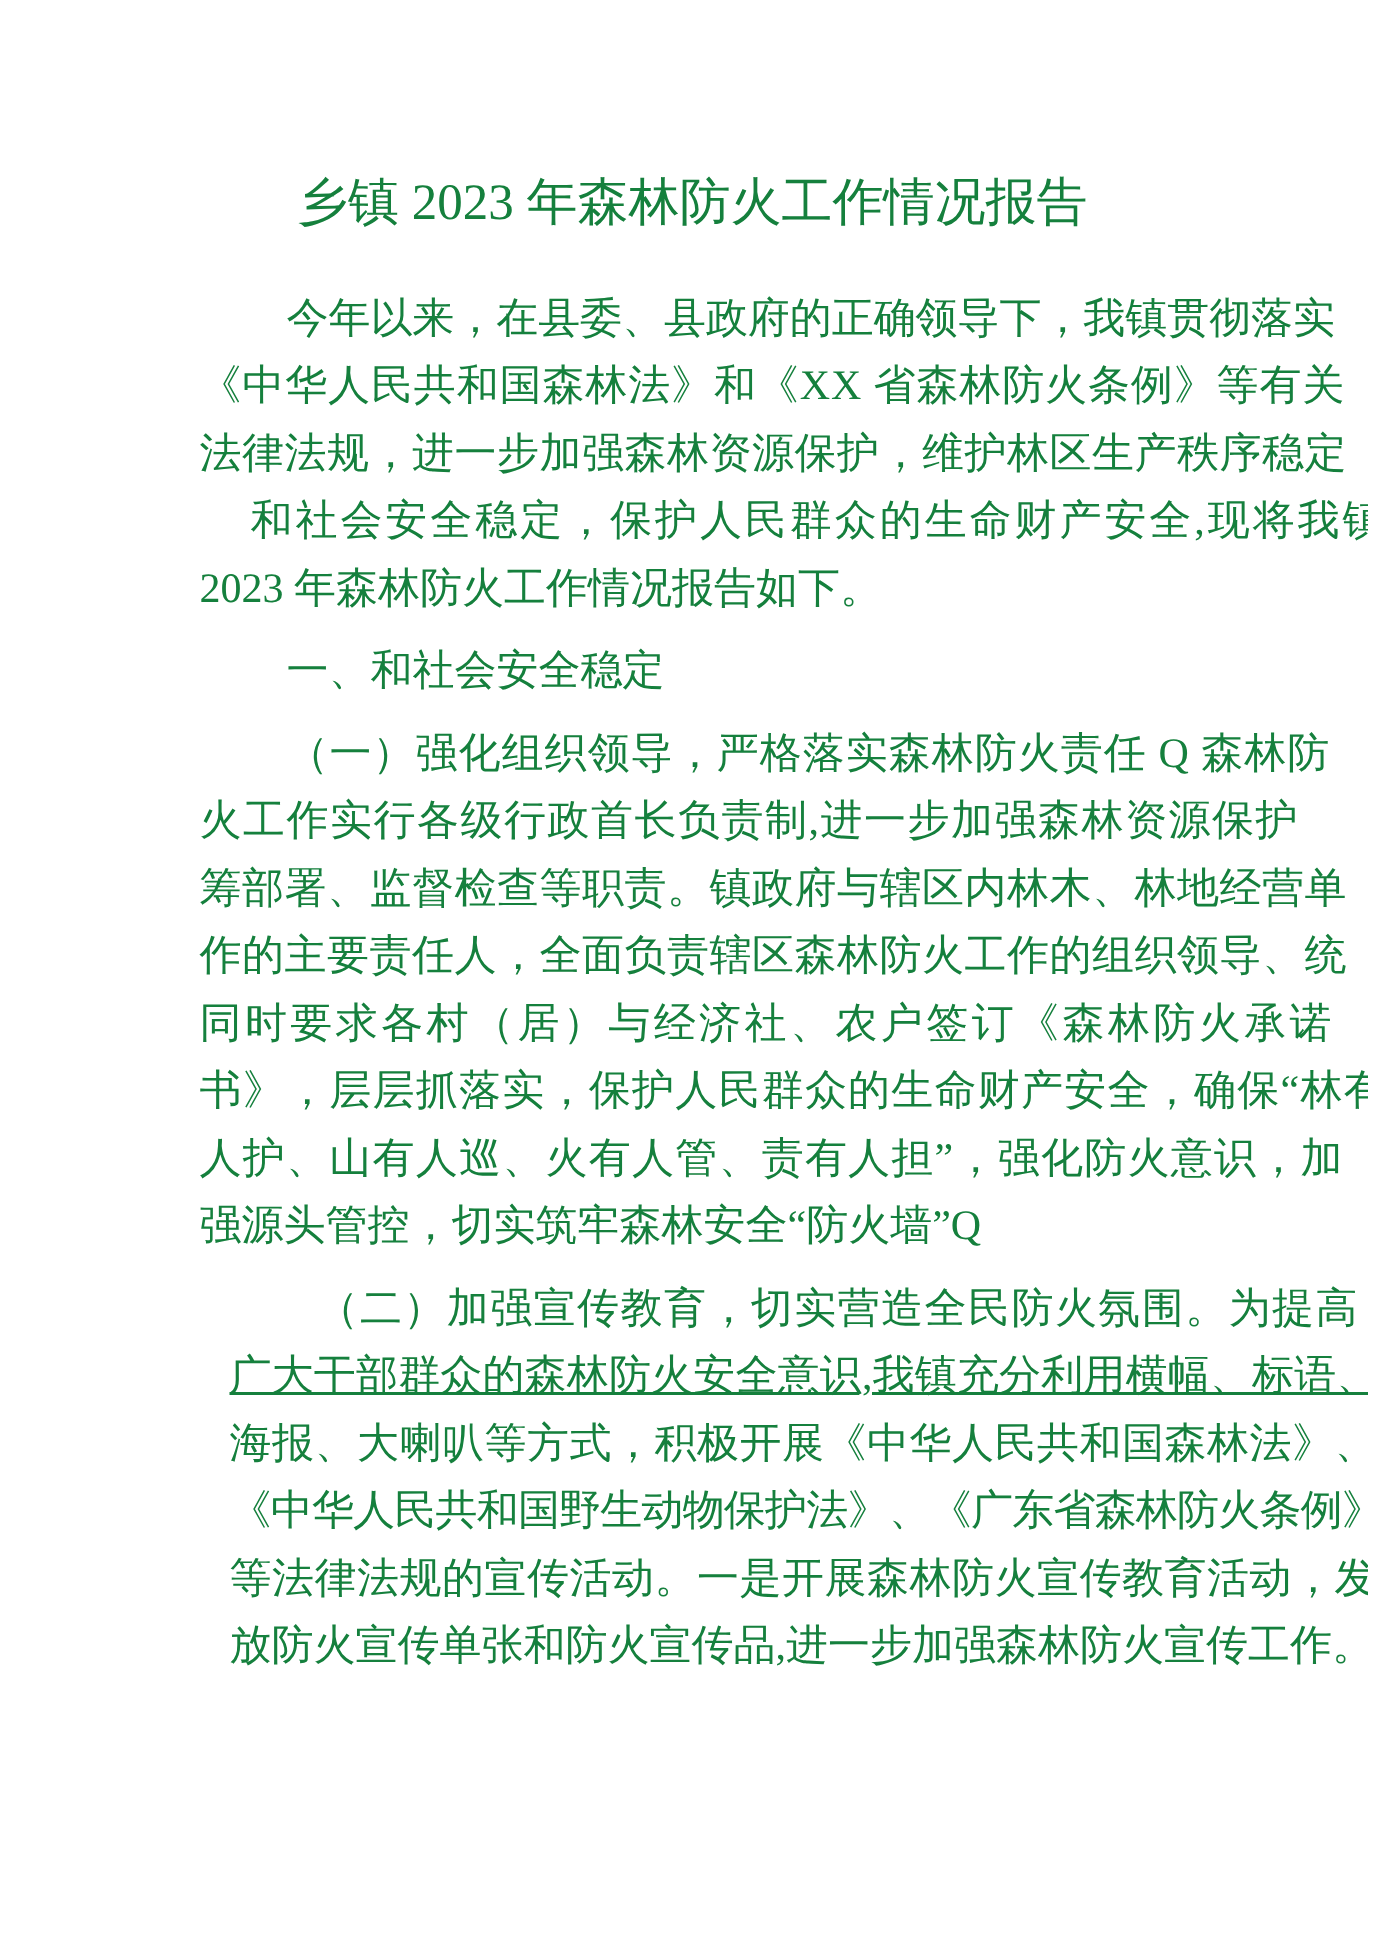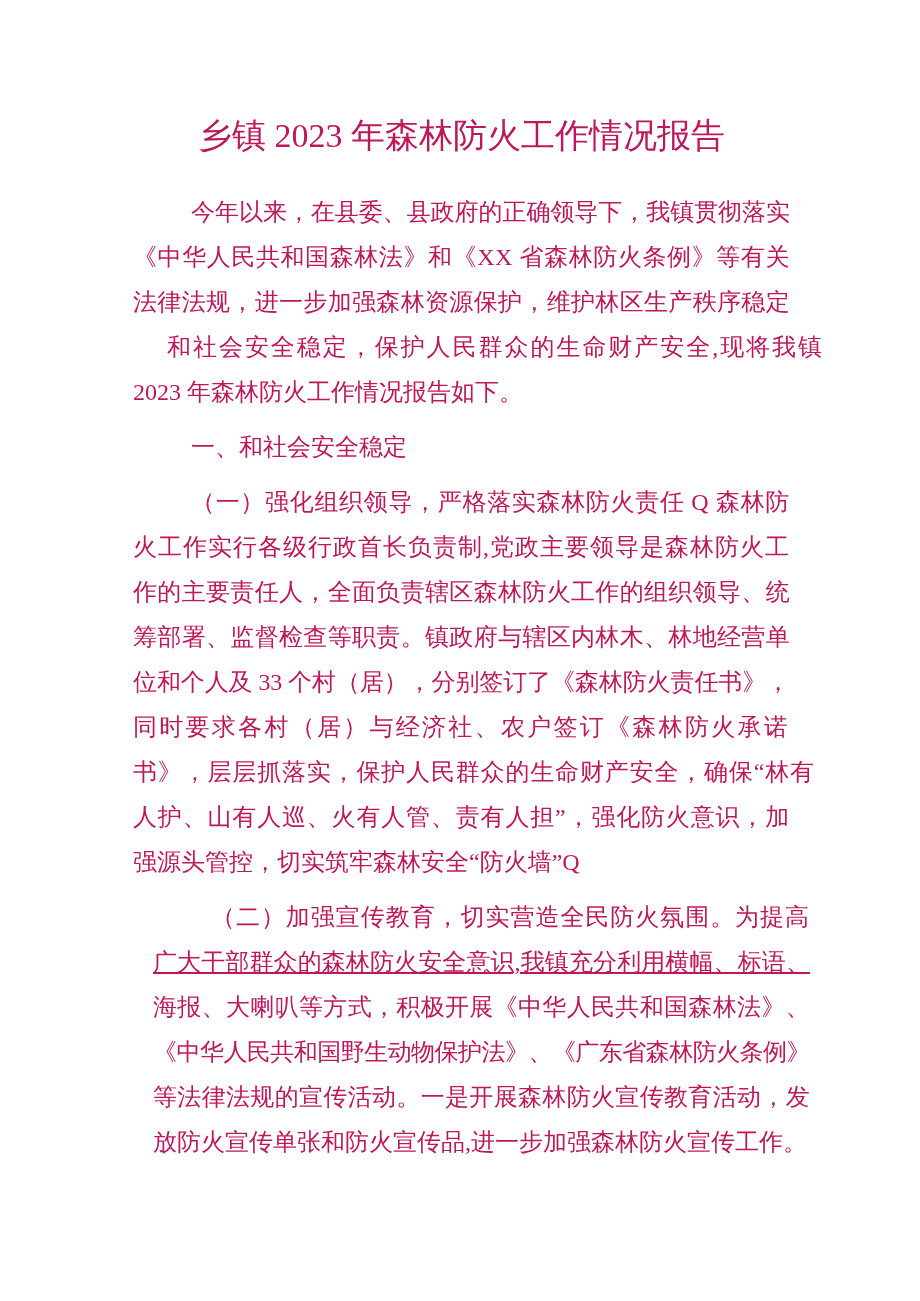--- a/index.html
+++ b/index.html
@@ -3,40 +3,40 @@
 <meta charset="utf-8">
 <style>
   html, body { margin: 0; padding: 0; background: #ffffff; }
   .page {
     position: relative;
     width: 912px;
     height: 1301px;
     background: #ffffff;
     overflow: hidden;
     font-family: "Liberation Serif", "DejaVu Serif", serif;
-    color: #be185d;
+    color: #15803d;
   }
   .content {
     position: absolute;
     left: 133px;
     top: 106px;
     width: 657px;
   }
   .title {
     margin: 0 0 24px 0;
     font-size: 34px;
     line-height: 60px;
     font-weight: 400;
     text-align: center;
     white-space: nowrap;
   }
   .block { margin: 0 0 10px 0; }
   .block:last-child { margin-bottom: 0; margin-left: 20px; }
   .line {
-    font-size: 24px;
+    font-size: 28px;
     line-height: 45px;
     height: 45px;
     white-space: nowrap;
     text-align: left;
   }
   .line.indent { padding-left: 58px; }
   .line span { display: inline-block; white-space: nowrap; }
 </style>
 </head>
 <body>
@@ -50,24 +50,23 @@
           <div class="line just"><span style="letter-spacing: 0.583147px;">《中华人民共和国森林法》和《XX 省森林防火条例》等有关</span></div>
           <div class="line just"><span style="letter-spacing: 0.333333px;">法律法规，进一步加强森林资源保护，维护林区生产秩序稳定</span></div>
           <div class="line just"><span style="letter-spacing: 1.96154px; margin-left: 34px;">和社会安全稳定，保护人民群众的生命财产安全,现将我镇</span></div>
           <div class="line"><span>2023 年森林防火工作情况报告如下。</span></div>
         </div>
         <div class="block heading">
           <div class="line indent"><span>一、和社会安全稳定</span></div>
         </div>
         <div class="block paragraph">
           <div class="line indent just"><span style="letter-spacing: 0.679087px;">（一）强化组织领导，严格落实森林防火责任 Q 森林防</span></div>
-          <div class="line just"><span style="letter-spacing: 1px;">火工作实行各级行政首长负责制,党政主要领导是森林防火工</span></div>
+          <div class="line just"><span style="letter-spacing: 1px;">火工作实行各级行政首长负责制,进一步加强森林资源保护</span></div>
+          <div class="line just"><span style="letter-spacing: 0.333333px;">筹部署、监督检查等职责。镇政府与辖区内林木、林地经营单</span></div>
           <div class="line just"><span style="letter-spacing: 0.333333px;">作的主要责任人，全面负责辖区森林防火工作的组织领导、统</span></div>
-          <div class="line just"><span style="letter-spacing: 0.333333px;">筹部署、监督检查等职责。镇政府与辖区内林木、林地经营单</span></div>
-          <div class="line just"><span style="letter-spacing: -0.1px;">位和个人及 33 个村（居），分别签订了《森林防火责任书》，</span></div>
           <div class="line just"><span style="letter-spacing: 2.28px;">同时要求各村（居）与经济社、农户签订《森林防火承诺</span></div>
           <div class="line just"><span style="letter-spacing: 0.827546px;">书》，层层抓落实，保护人民群众的生命财产安全，确保“林有</span></div>
           <div class="line just"><span style="letter-spacing: 0.827546px; text-align: center;">人护、山有人巡、火有人管、责有人担”，强化防火意识，加</span></div>
           <div class="line"><span>强源头管控，切实筑牢森林安全“防火墙”Q</span></div>
         </div>
         <div class="block paragraph">
           <div class="line indent just"><span style="letter-spacing: 0.958333px;">（二）加强宣传教育，切实营造全民防火氛围。为提高</span></div>
           <div class="line just"><span style="letter-spacing: 0.107143px; text-decoration: underline;">广大干部群众的森林防火安全意识,我镇充分利用横幅、标语、</span></div>
           <div class="line just"><span style="letter-spacing: 0.333333px;">海报、大喇叭等方式，积极开展《中华人民共和国森林法》、</span></div>
           <div class="line just"><span style="letter-spacing: -0.535714px;">《中华人民共和国野生动物保护法》、《广东省森林防火条例》</span></div>

